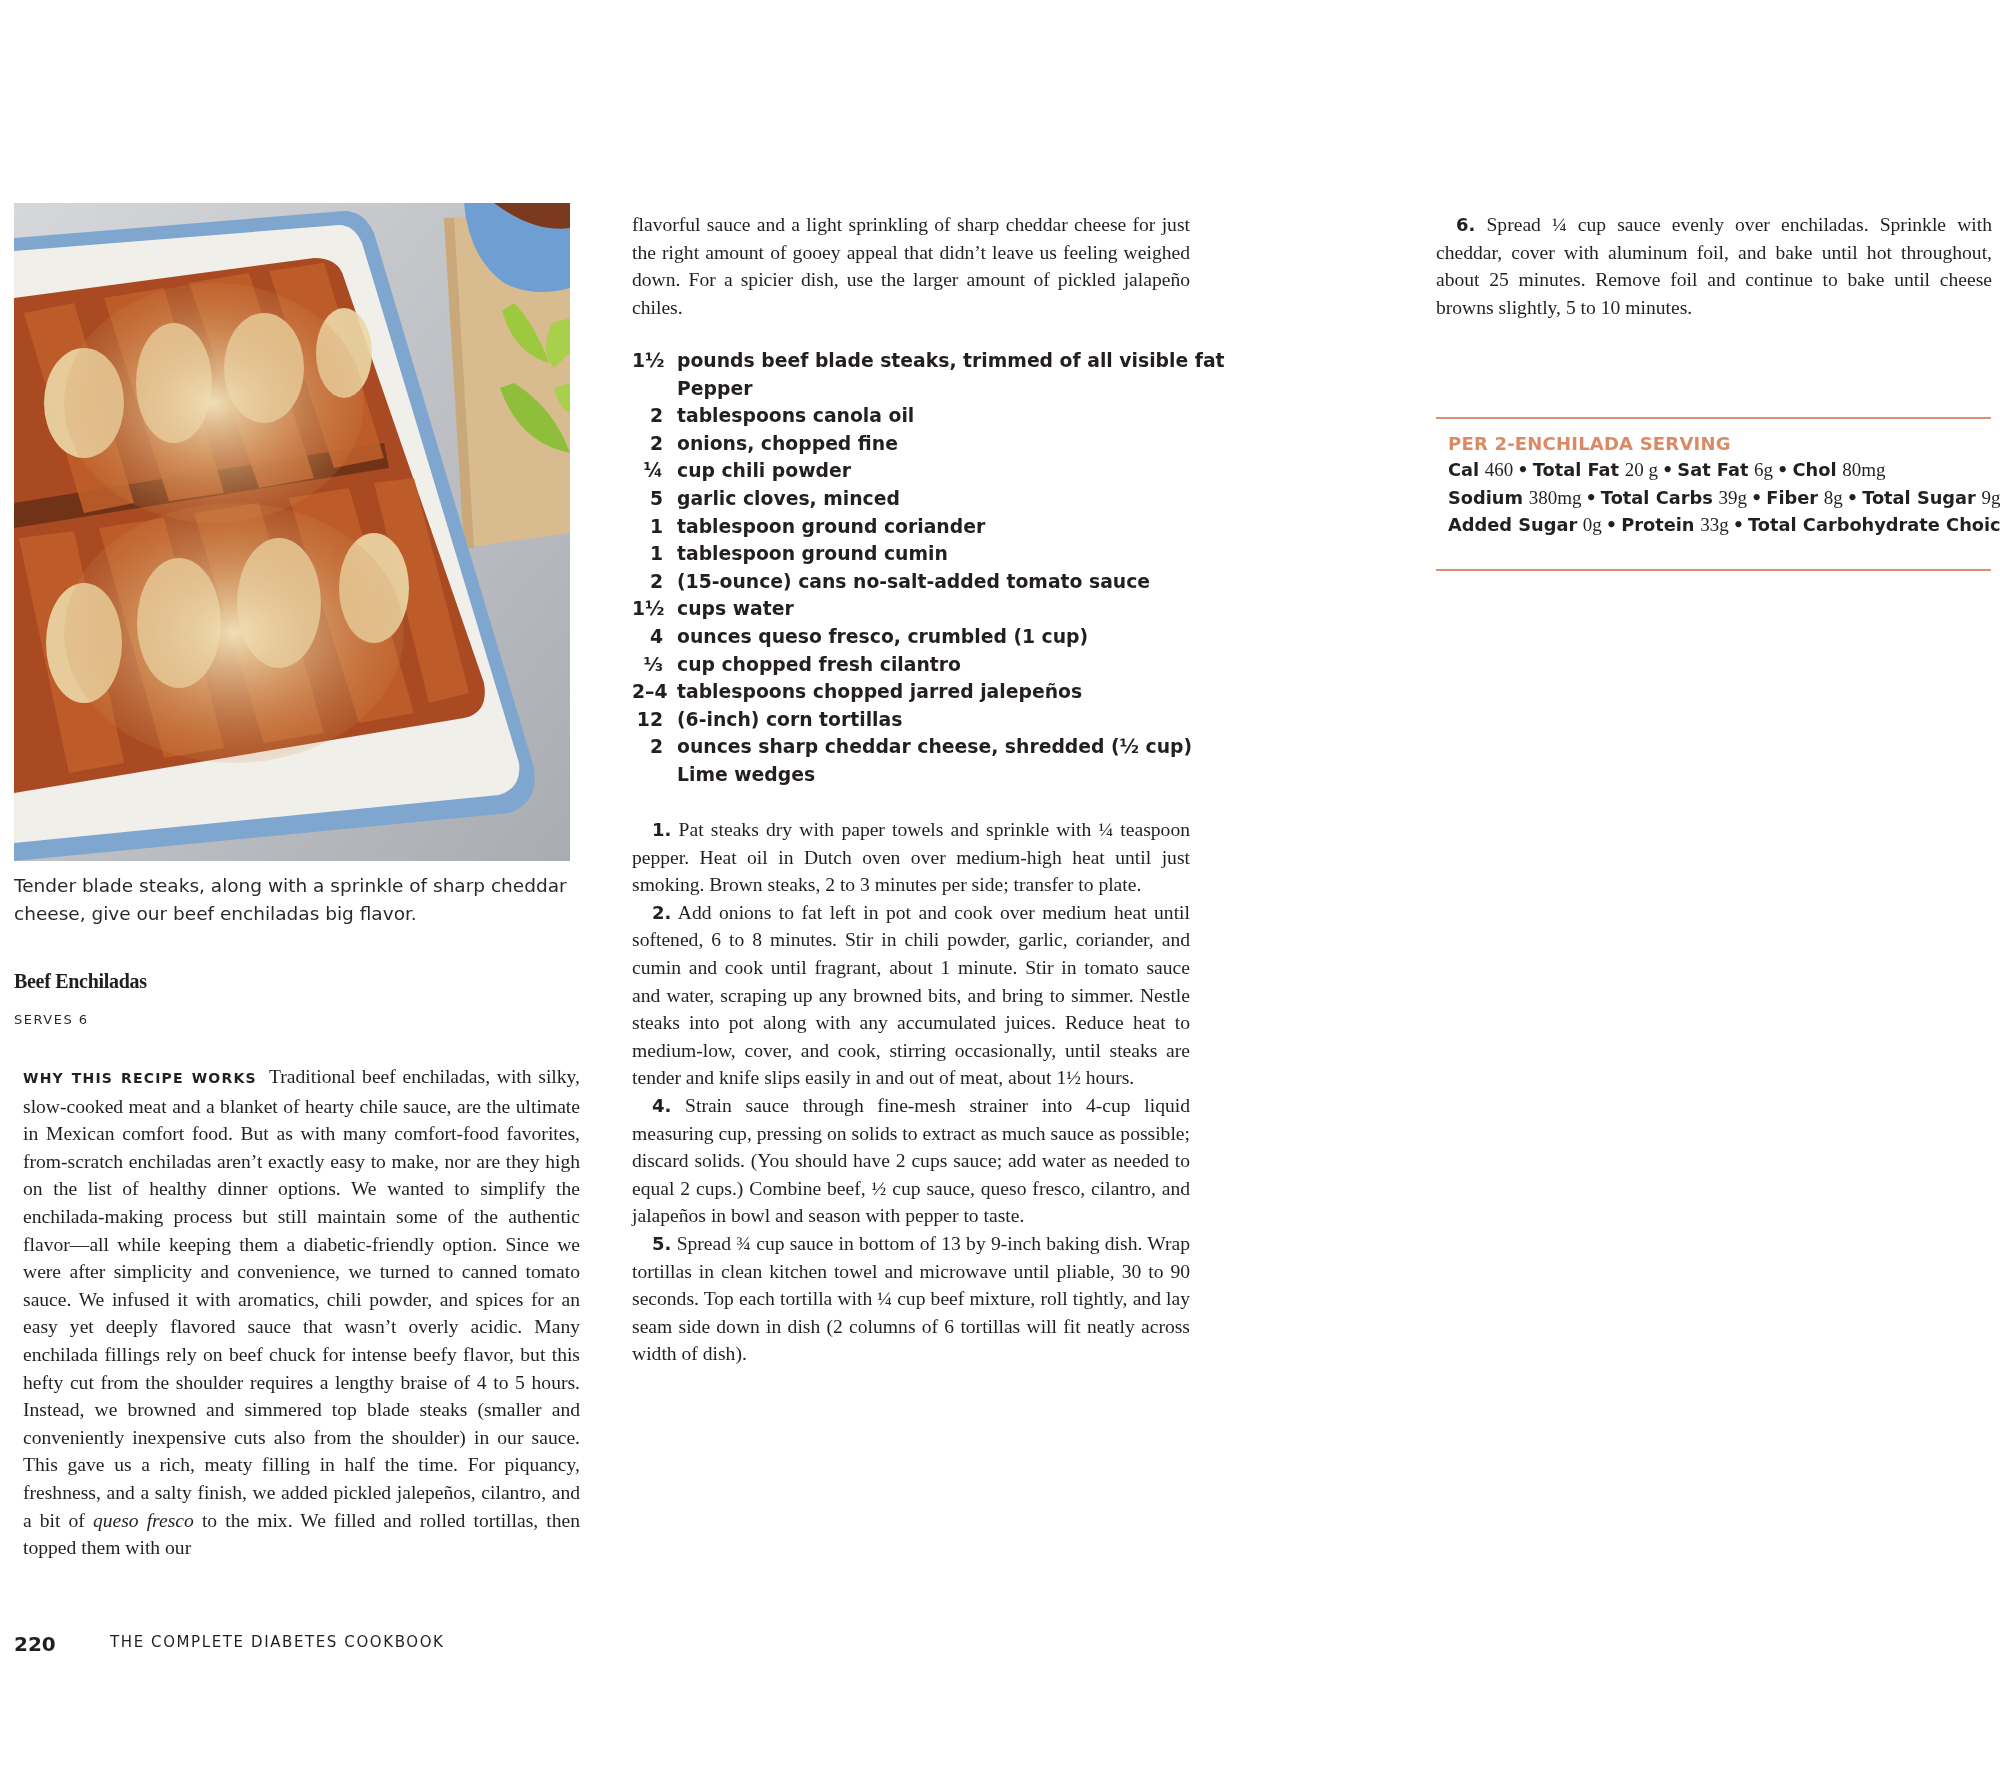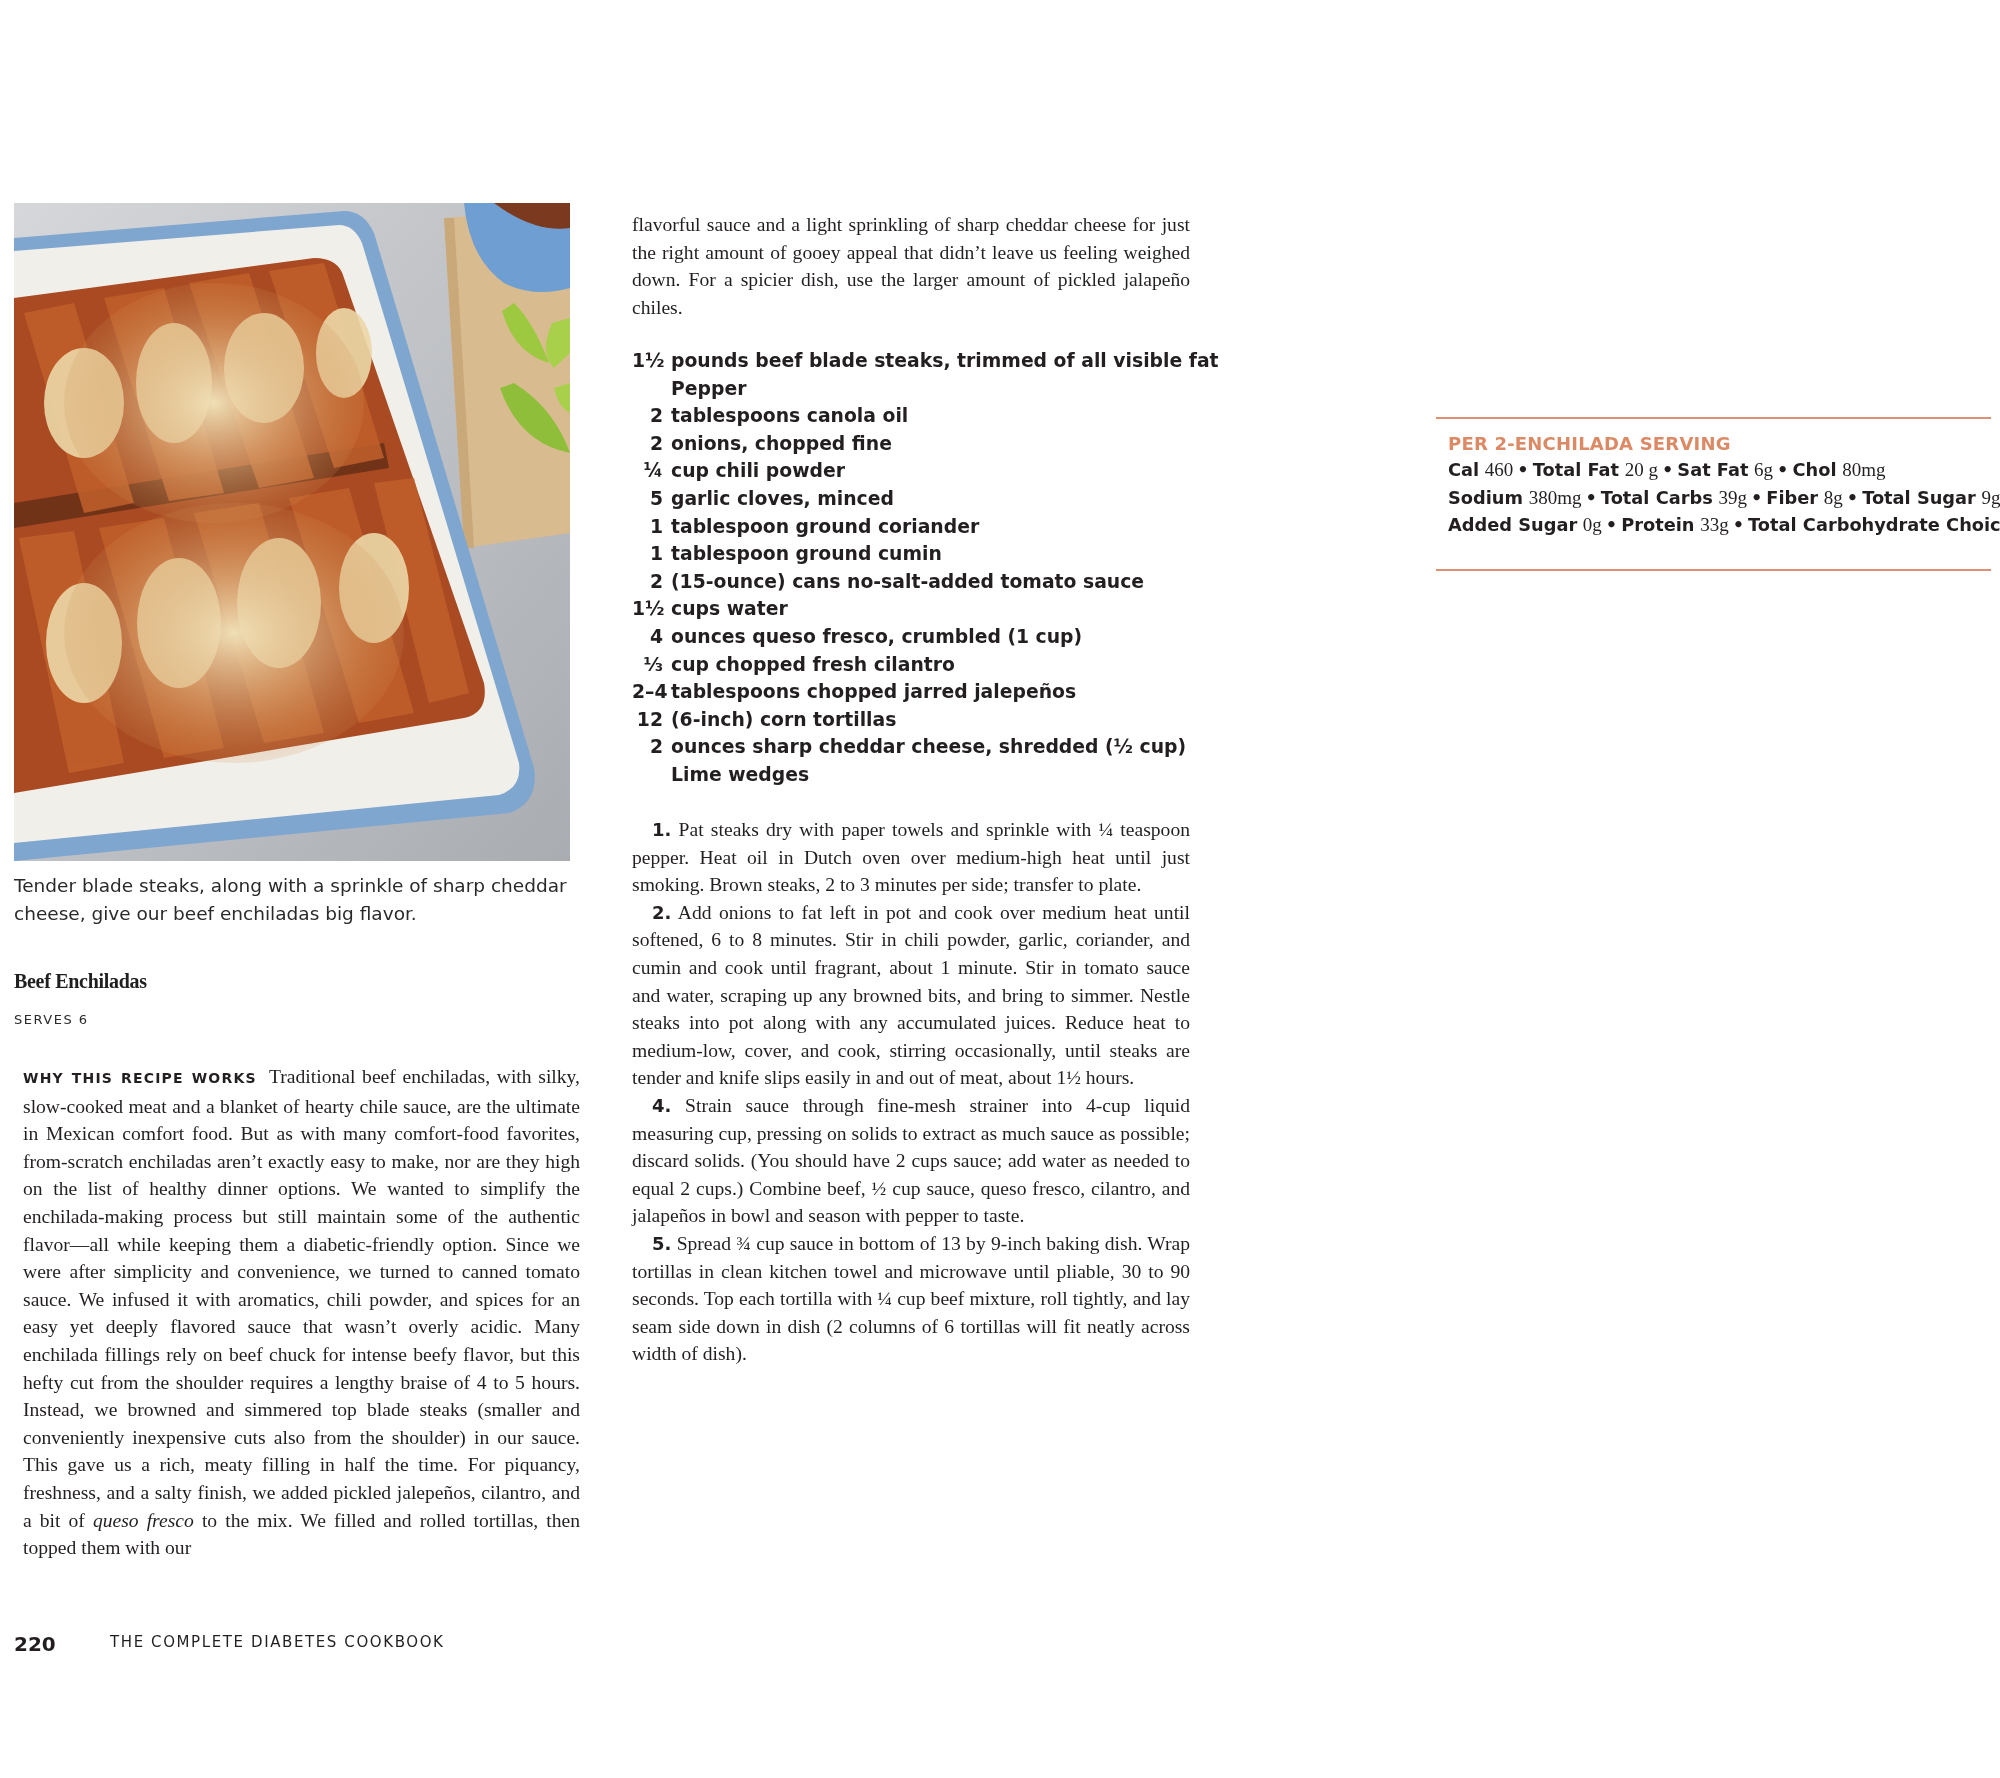--- a/index.html
+++ b/index.html
@@ -54,21 +54,21 @@
     .intro-cont {
       top: 211px; font-size: 19.6px; line-height: 27.6px; text-align: justify;
     }
 
     .ingredients {
       position: absolute; left: 632px; top: 347px; width: 560px;
       font-size: 18.8px; line-height: 27.6px; font-weight: bold; color: #231f20;
     }
     .ing-row { display: flex; white-space: nowrap; }
     .ing-qty { width: 31px; text-align: right; flex: none; }
-    .ing-text { margin-left: 8px; }
+    .ing-text { margin-left: 14px; }
 
     .steps {
       position: absolute; left: 632px; top: 816px; width: 558px;
       font-size: 19.6px; line-height: 27.6px; text-align: justify; color: #231f20;
     }
     .step { text-indent: 20px; }
     .step-num {
       font-family: "DejaVu Sans", "Liberation Sans", sans-serif;
       font-weight: bold; font-size: 18px;
     }
@@ -239,20 +239,21 @@
   </div>
 
 <div class="steps serif" id="steps-left">
     <p class="step"><span class="step-num">1.</span> <span>Pat steaks dry with paper towels and sprinkle with ¼ teaspoon pepper. Heat oil in Dutch oven over medium-high heat until just smoking. Brown steaks, 2 to 3 minutes per side; transfer to plate.</span></p>
     <p class="step"><span class="step-num">2.</span> <span>Add onions to fat left in pot and cook over medium heat until softened, 6 to 8 minutes. Stir in chili powder, garlic, coriander, and cumin and cook until fragrant, about 1 minute. Stir in tomato sauce and water, scraping up any browned bits, and bring to simmer. Nestle steaks into pot along with any accumulated juices. Reduce heat to medium-low, cover, and cook, stirring occasionally, until steaks are tender and knife slips easily in and out of meat, about 1½ hours.</span></p>
     <p class="step"><span class="step-num">4.</span> <span>Strain sauce through fine-mesh strainer into 4-cup liquid measuring cup, pressing on solids to extract as much sauce as possible; discard solids. (You should have 2 cups sauce; add water as needed to equal 2 cups.) Combine beef, ½ cup sauce, queso fresco, cilantro, and jalapeños in bowl and season with pepper to taste.</span></p>
     <p class="step"><span class="step-num">5.</span> <span>Spread ¾ cup sauce in bottom of 13 by 9-inch baking dish. Wrap tortillas in clean kitchen towel and microwave until pliable, 30 to 90 seconds. Top each tortilla with ¼ cup beef mixture, roll tightly, and lay seam side down in dish (2 columns of 6 tortillas will fit neatly across width of dish).</span></p>
   </div>
 
 <div class="steps-right serif" id="steps-right">
+    <p class="step"><span class="step-num">6.</span> <span>Spread ¼ cup sauce evenly over enchiladas. Sprinkle with cheddar, cover with aluminum foil, and bake until hot throughout, about 25 minutes. Remove foil and continue to bake until cheese browns slightly, 5 to 10 minutes.</span></p>
   </div>
 
 <div class="nutrition">
   <div class="nut-title sans">PER 2-ENCHILADA SERVING</div>
   <div id="nut-lines" class="sans">
       <div class="nut-line"><span class="nut-label">Cal</span> <span class="nut-val">460</span><span class="nut-dot">•</span><span class="nut-label">Total Fat</span> <span class="nut-val">20 g</span><span class="nut-dot">•</span><span class="nut-label">Sat Fat</span> <span class="nut-val">6g</span><span class="nut-dot">•</span><span class="nut-label">Chol</span> <span class="nut-val">80mg</span></div>
       <div class="nut-line"><span class="nut-label">Sodium</span> <span class="nut-val">380mg</span><span class="nut-dot">•</span><span class="nut-label">Total Carbs</span> <span class="nut-val">39g</span><span class="nut-dot">•</span><span class="nut-label">Fiber</span> <span class="nut-val">8g</span><span class="nut-dot">•</span><span class="nut-label">Total Sugar</span> <span class="nut-val">9g</span></div>
       <div class="nut-line"><span class="nut-label">Added Sugar</span> <span class="nut-val">0g</span><span class="nut-dot">•</span><span class="nut-label">Protein</span> <span class="nut-val">33g</span><span class="nut-dot">•</span><span class="nut-label">Total Carbohydrate Choices</span> </div>
     </div>
 </div>

